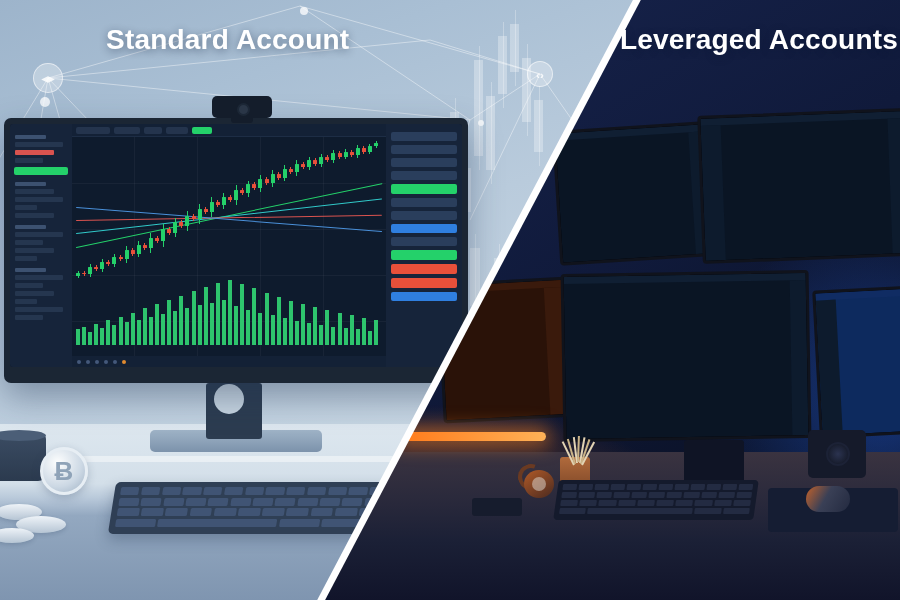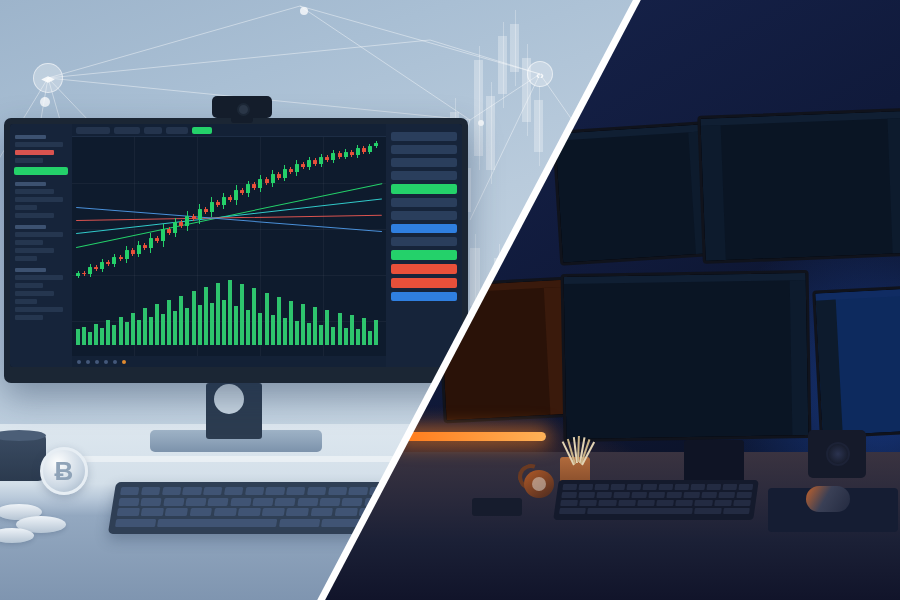--- a/index.html
+++ b/index.html
@@ -511,20 +511,21 @@
       </div>
       <div class="krow">
         <i class="key"></i>
           <i class="key" style="flex:3"></i>
           <i class="key"></i>
           <i class="key"></i>
           <i class="key"></i>
       </div>
     </div>
 
+    <div class="title" id="title-left">Standard Account</div>
   </div>
 
   <div id="right-half" class="layer">
 
     <div id="glow-orange"></div>
     <div id="glow-blue"></div>
     <div id="desk-right"></div>
 
     <div class="mon" id="mon-tl">
       <div class="scr">
@@ -635,19 +636,20 @@
           <i class="key2"></i>
       </div>
     </div>
 
     <div id="mousepad"></div>
     <div id="mouse"></div>
     <div id="speaker">
       <div id="speaker-cone"></div>
     </div>
 
+    <div class="title" id="title-right">Leveraged Accounts</div>
   </div>
 
   <svg id="divider" viewBox="0 0 900 600">
     <line x1="640" y1="-6" x2="318" y2="606" stroke="#ffffff" stroke-width="7"></line>
   </svg>
 
 </div>
 
 </body></html>

